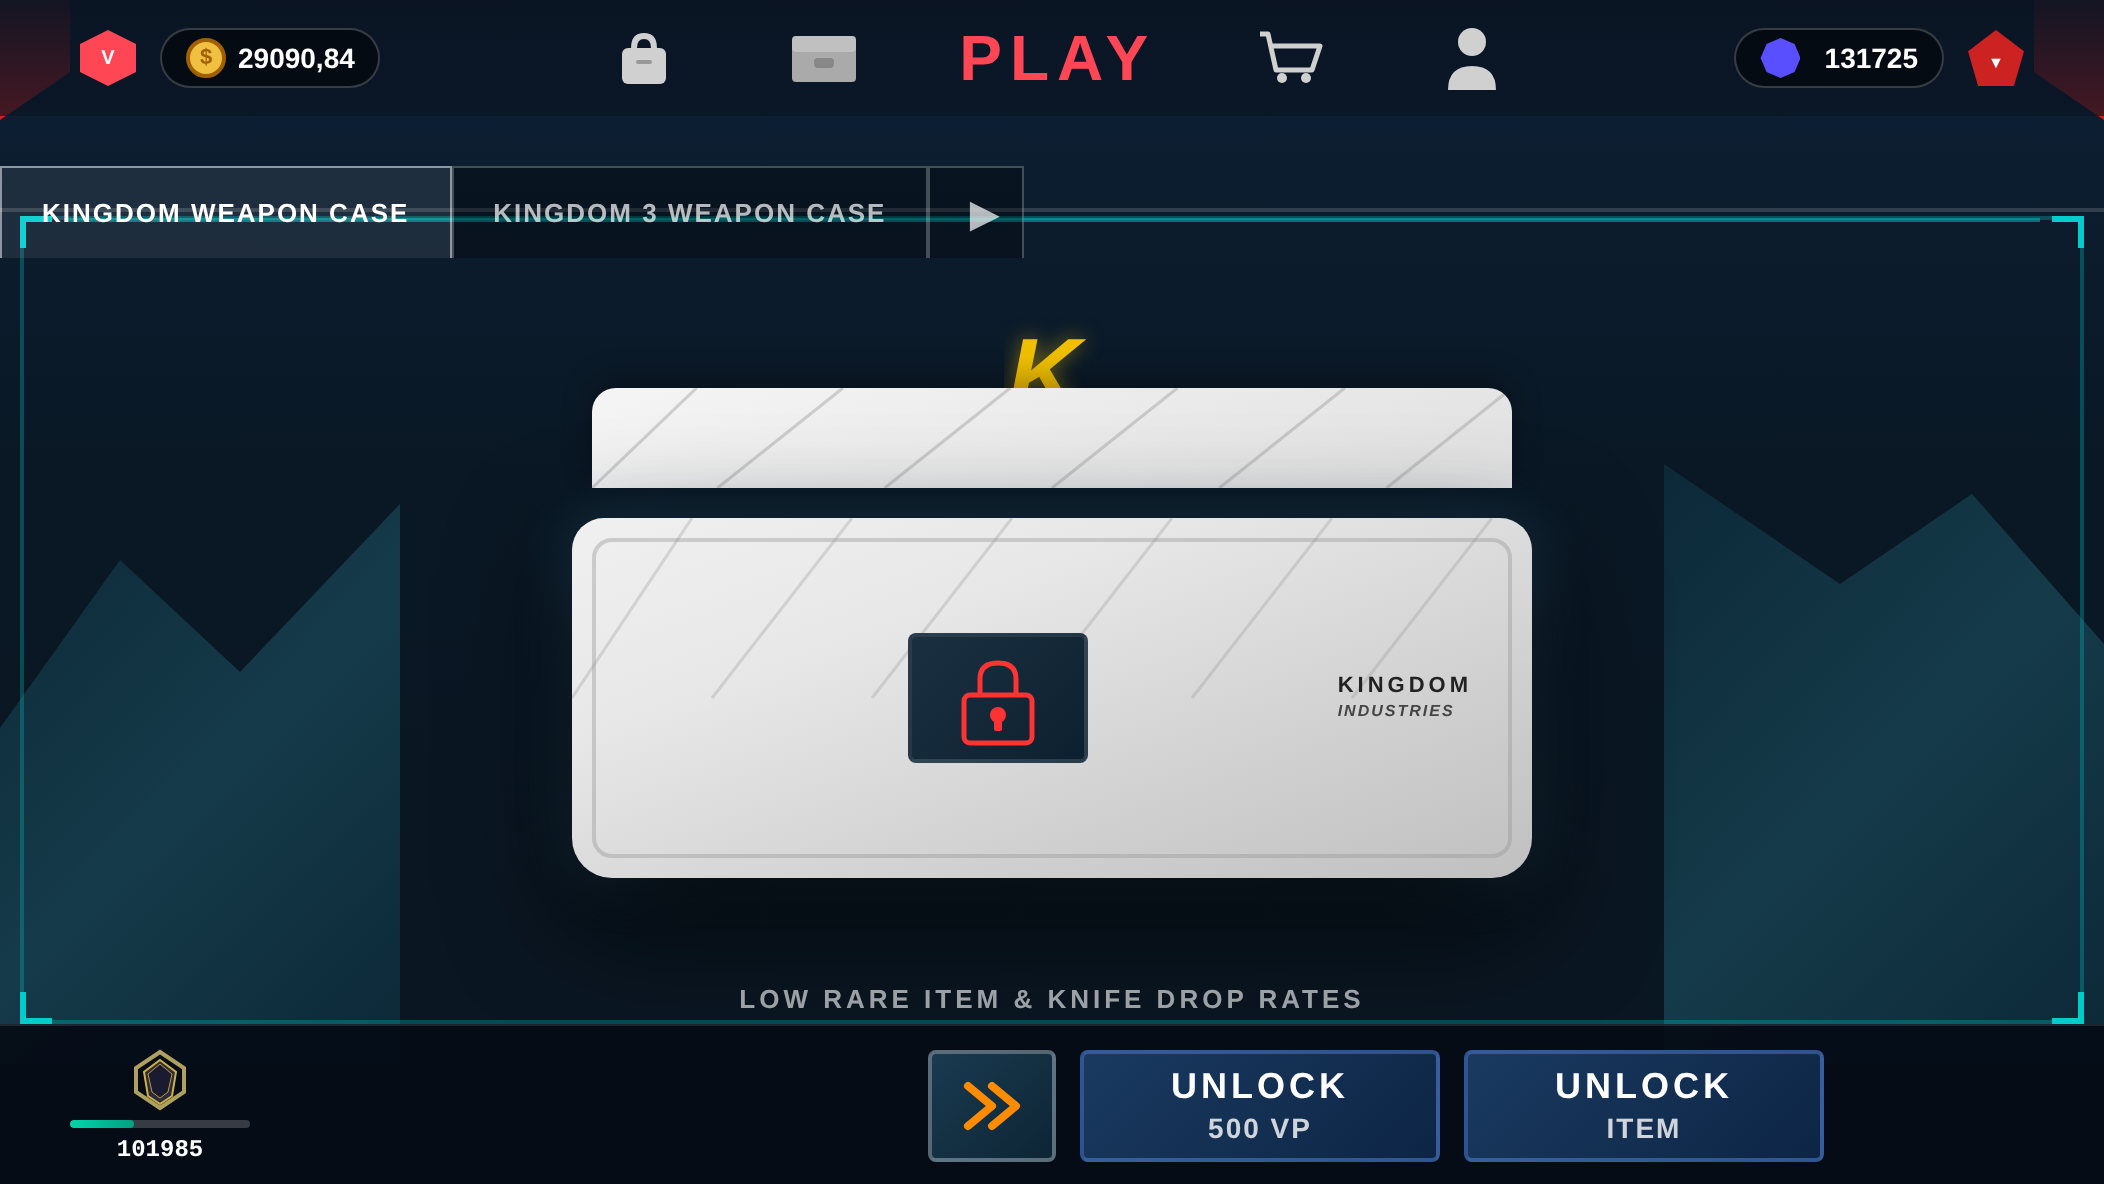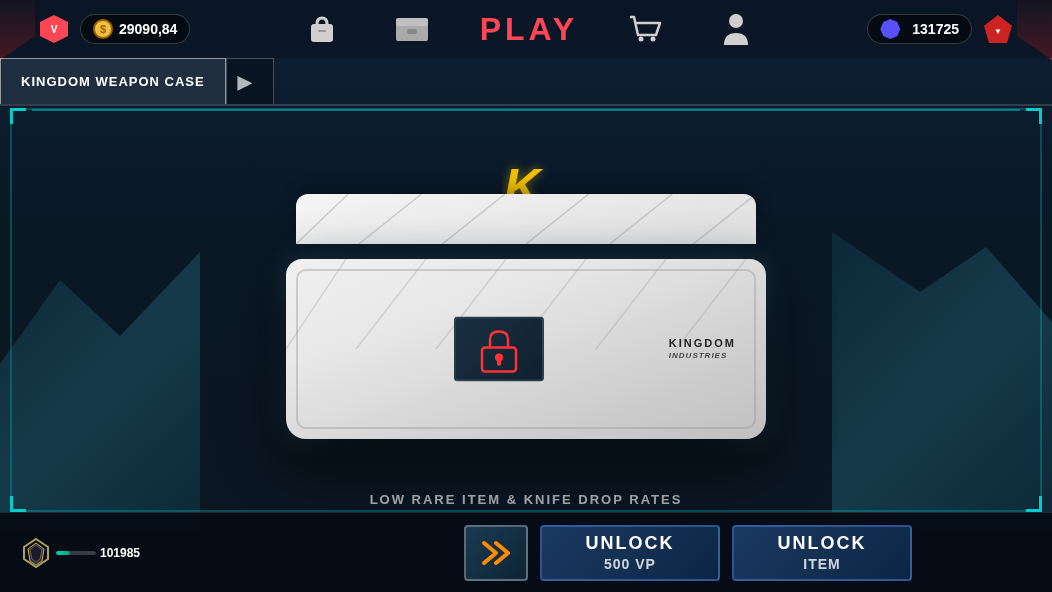--- a/index.html
+++ b/index.html
@@ -185,30 +185,31 @@
       display: flex;
       z-index: 20;
       border-bottom: 2px solid rgba(255,255,255,0.15);
     }
 
     .tab {
       padding: 0 20px;
       height: 100%;
       display: flex;
       align-items: center;
-      justify-content: flex-end;
+      justify-content: flex-start;
       cursor: pointer;
       font-size: 13px;
       font-weight: 800;
       letter-spacing: 1px;
       text-transform: uppercase;
       white-space: nowrap;
       border: 1px solid rgba(255,255,255,0.25);
       border-bottom: none;
       color: #fff;
+      margin-top: 25px;
     }
 
     .tab.active {
       background: rgba(255,255,255,0.08);
       border-color: rgba(255,255,255,0.5);
       color: #fff;
     }
 
     .tab:not(.active) {
       background: rgba(0,0,0,0.3);
@@ -339,23 +340,25 @@
       display: flex;
       align-items: center;
       justify-content: space-between;
       padding: 0 20px;
       z-index: 30;
       border-top: 1px solid rgba(255,255,255,0.1);
     }
 
     .player-level {
       display: flex;
+      flex-direction: column;
       align-items: center;
       gap: 4px;
       width: 120px;
+      font-family: Liberation Mono, monospace;
     }
 
     .level-bar-container {
       width: 90px;
       height: 4px;
       background: rgba(255,255,255,0.2);
       border-radius: 2px;
       overflow: hidden;
     }
 
@@ -544,20 +547,23 @@
 
     <div style="width:28px;height:28px;background:#cc2222;clip-path:polygon(50% 0%, 100% 38%, 82% 100%, 18% 100%, 0% 38%);display:flex;align-items:center;justify-content:center;">
       <span style="color:#fff;font-size:8px;font-weight:900;margin-top:4px;">▼</span>
     </div>
   </div>
 </div>
 
 <div class="tabs-container">
   <div class="tab active">
     <span>KINGDOM WEAPON CASE</span>
+  </div>
+  <div class="tab">
+    <span>KINGDOM 3 WEAPON CASE</span>
   </div>
   <div class="tab tab-more">
     <span style="color:rgba(255,255,255,0.7);font-size:18px;">▶</span>
   </div>
 </div>
 
 <div class="frame-border">
   <div class="corner corner-tl"></div>
   <div class="corner corner-tr"></div>
   <div class="corner corner-bl"></div>

